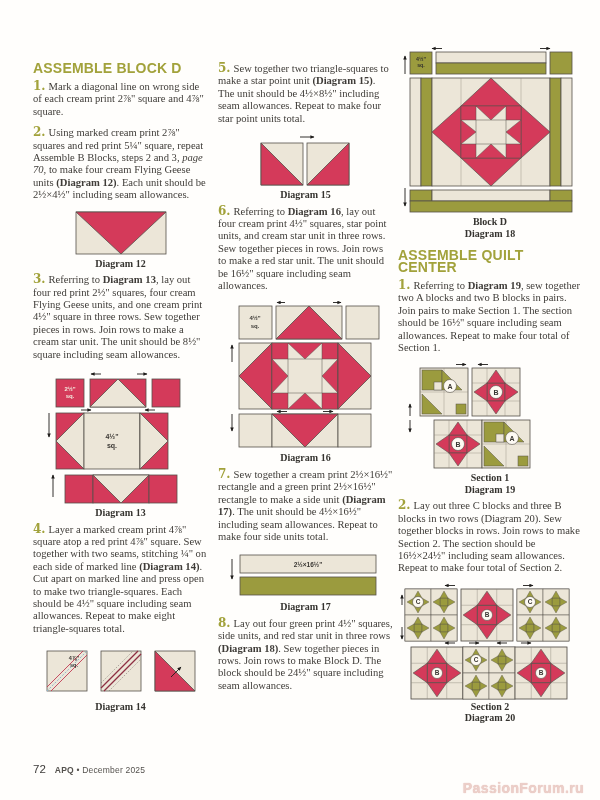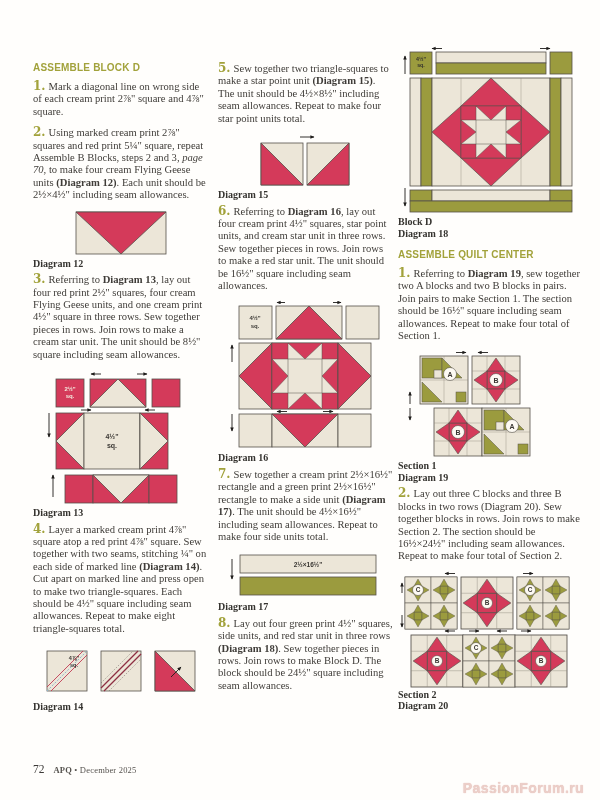--- a/index.html
+++ b/index.html
@@ -2,30 +2,30 @@
 <html><head>
 <meta charset="utf-8">
 <style>
   html,body{margin:0;padding:0;background:#ffffff;}
   .page{position:relative;width:600px;height:800px;background:#fffefc;overflow:hidden;
         font-family:"Liberation Serif",serif;color:#3f3c38;}
   .col{position:absolute;}
   .col1{left:33px;top:62px;width:175px;}
   .col2{left:218px;top:62px;width:175px;}
   .col3{left:398px;top:44px;width:184px;}
-  h2.sec{font-family:"Liberation Sans",sans-serif;font-size:10px;line-height:12px;
+  h2.sec{font-family:"Liberation Sans",sans-serif;font-size:14px;line-height:12px;
          color:#a2a23b;margin:0 0 6px 0;letter-spacing:.2px;font-weight:bold;}
   p.step{font-size:10.6px;line-height:12.4px;margin:0 0 8px 0;}
   .num{font-family:"DejaVu Serif",serif;font-weight:bold;color:#a2a23b;font-size:12px;margin-right:3px;}
-  .fig{text-align:left;margin:2px 0 4px 0;}
+  .fig{text-align:center;margin:2px 0 4px 0;}
   .fig svg{display:block;margin:0 auto;}
   .cap{font-weight:bold;font-size:10px;line-height:11.5px;color:#35332f;}
   svg text{font-family:"Liberation Sans",sans-serif;font-weight:bold;}
   .footer{position:absolute;left:33px;top:763px;display:flex;align-items:baseline;
-          font-family:Liberation Serif, serif;color:#3c3a38;}
+          font-family:Liberation Sans, sans-serif;color:#3c3a38;}
   .footer .pg{font-size:11.5px;margin-right:9px;}
   .footer .mag{font-size:8.5px;color:#55524e;letter-spacing:.2px;}
   .watermark{position:absolute;right:16px;top:780px;font-family:"Liberation Sans",sans-serif;
              font-weight:bold;font-size:14px;color:#eccfc9;letter-spacing:.4px;
              text-shadow:0 0 1px #dcaaa2;text-align:right;}
 </style>
 </head>
 <body>
 
 <svg width="0" height="0" style="position:absolute" aria-hidden="true">

